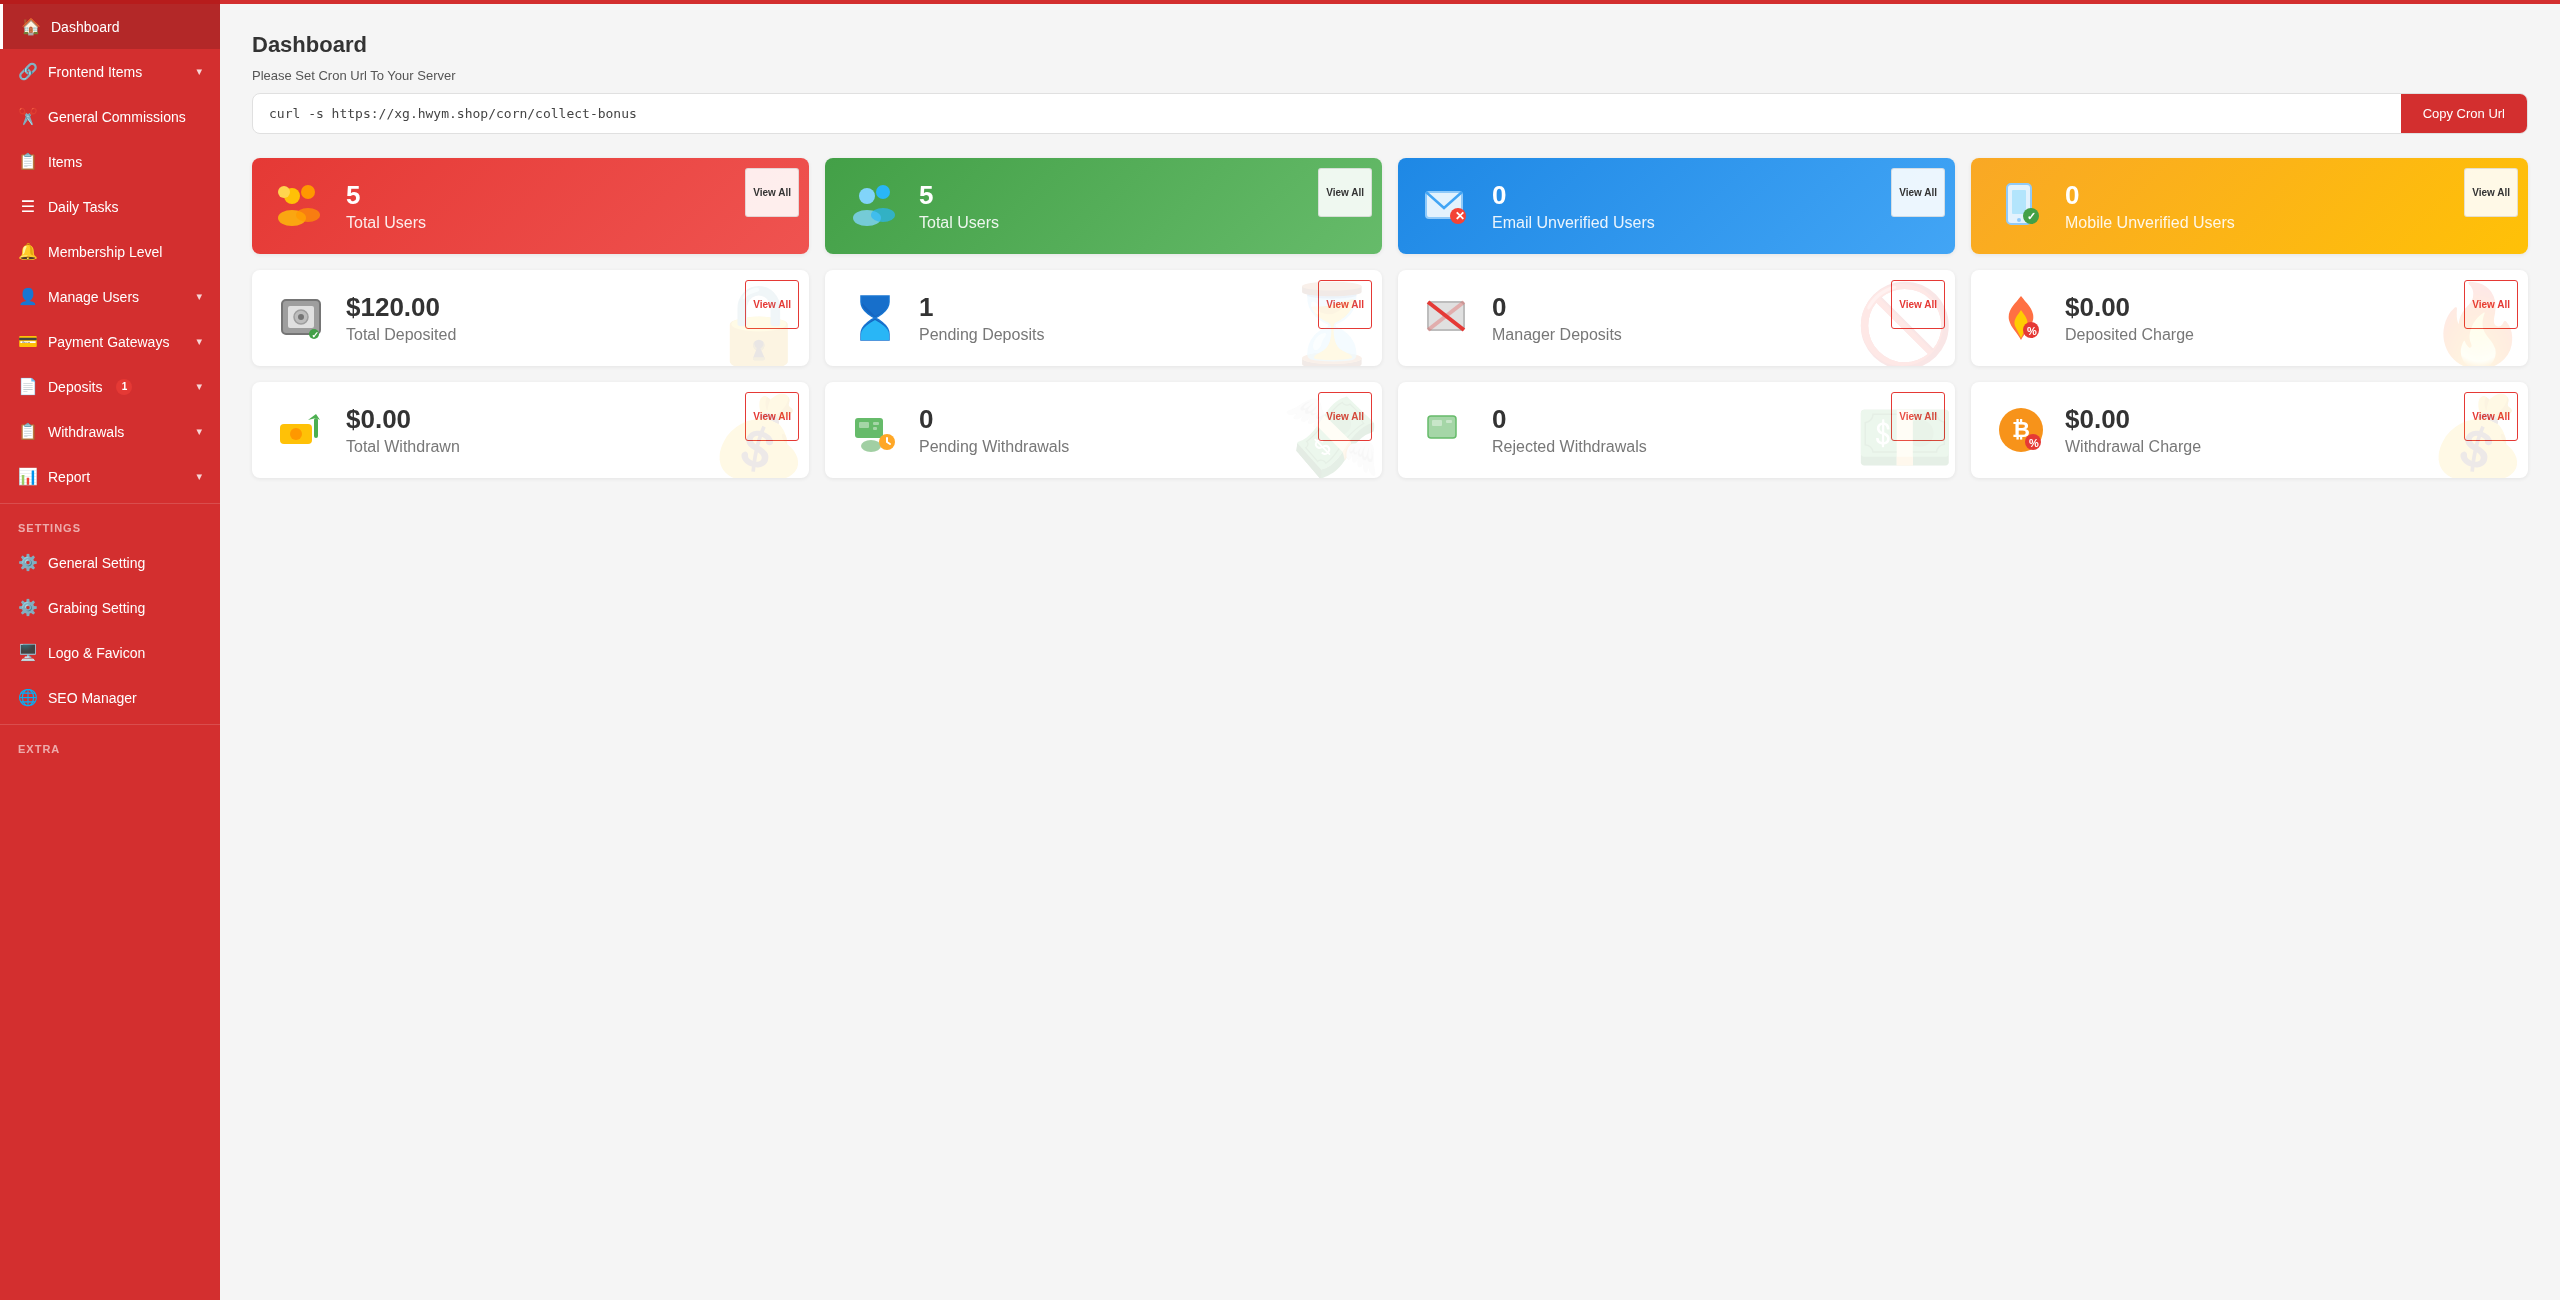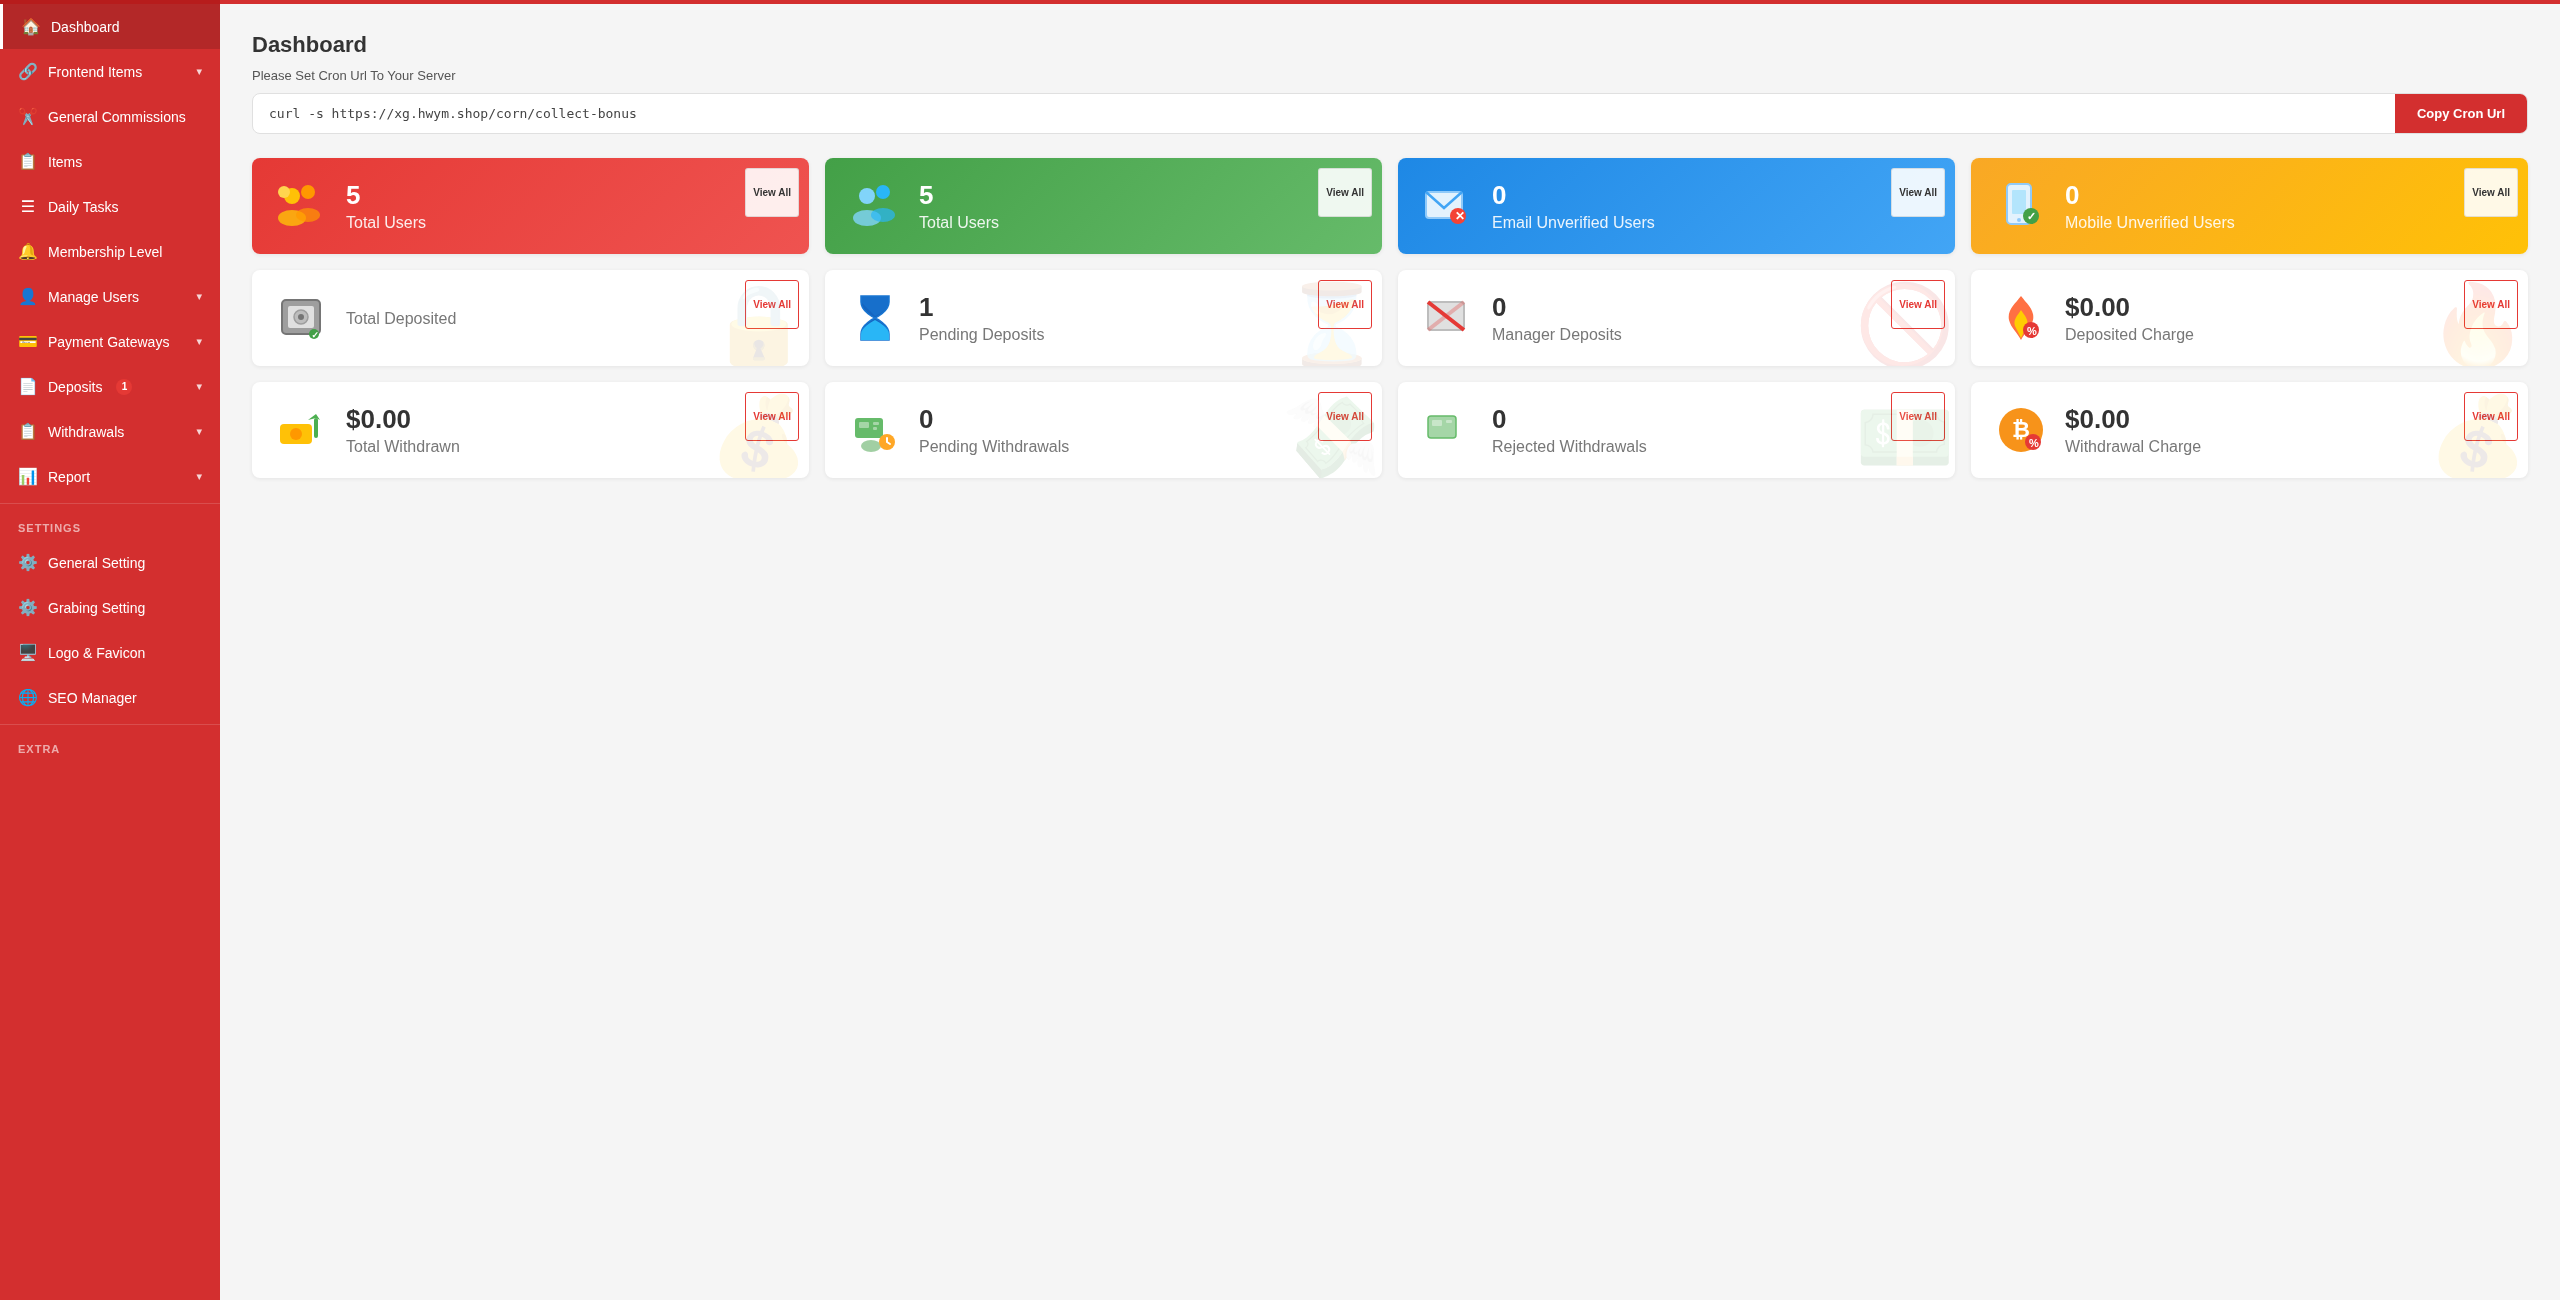--- a/index.html
+++ b/index.html
@@ -88,21 +88,21 @@
       font-size: 13px;
       color: #444;
       font-family: monospace;
     }
     .cron-copy-btn {
       background: #d32f2f;
       color: #fff;
       border: none;
       padding: 12px 22px;
       font-size: 13px;
-      font-weight: 700;
+      font-weight: 400;
       cursor: pointer;
       white-space: nowrap;
     }
 
     
     .stats-grid {
       display: grid;
       grid-template-columns: repeat(4, 1fr);
       gap: 16px;
       margin-bottom: 16px;
@@ -355,20 +355,21 @@
           <svg width="52" height="52" viewBox="0 0 52 52" fill="none">
             <rect x="6" y="8" width="38" height="34" rx="4" fill="#9E9E9E" stroke="#757575" stroke-width="2"></rect>
             <rect x="12" y="14" width="26" height="22" rx="2" fill="#E0E0E0"></rect>
             <circle cx="25" cy="25" r="7" fill="#BDBDBD" stroke="#9E9E9E" stroke-width="1.5"></circle>
             <circle cx="25" cy="25" r="3" fill="#757575"></circle>
             <circle cx="38" cy="42" r="5" fill="#43A047"></circle>
             <text x="35.5" y="46" font-size="9" fill="white" font-weight="bold">✓</text>
           </svg>
         </div>
         <div class="stat-info">
+          <div class="stat-number">$120.00</div>
           <div class="stat-label">Total Deposited</div>
         </div>
         <div class="bg-decor">🔒</div>
       </div>
 
       <div class="stat-card white-card">
         <span class="view-all-badge">View All</span>
         <div class="stat-icon-area">
           <svg width="48" height="52" viewBox="0 0 48 52" fill="none">
             <path d="M10 4 L38 4 L38 10 C38 20 24 26 24 26 C24 26 38 32 38 42 L38 48 L10 48 L10 42 C10 32 24 26 24 26 C24 26 10 20 10 10 Z" fill="#1565C0" stroke="#1976D2" stroke-width="1.5"></path>

